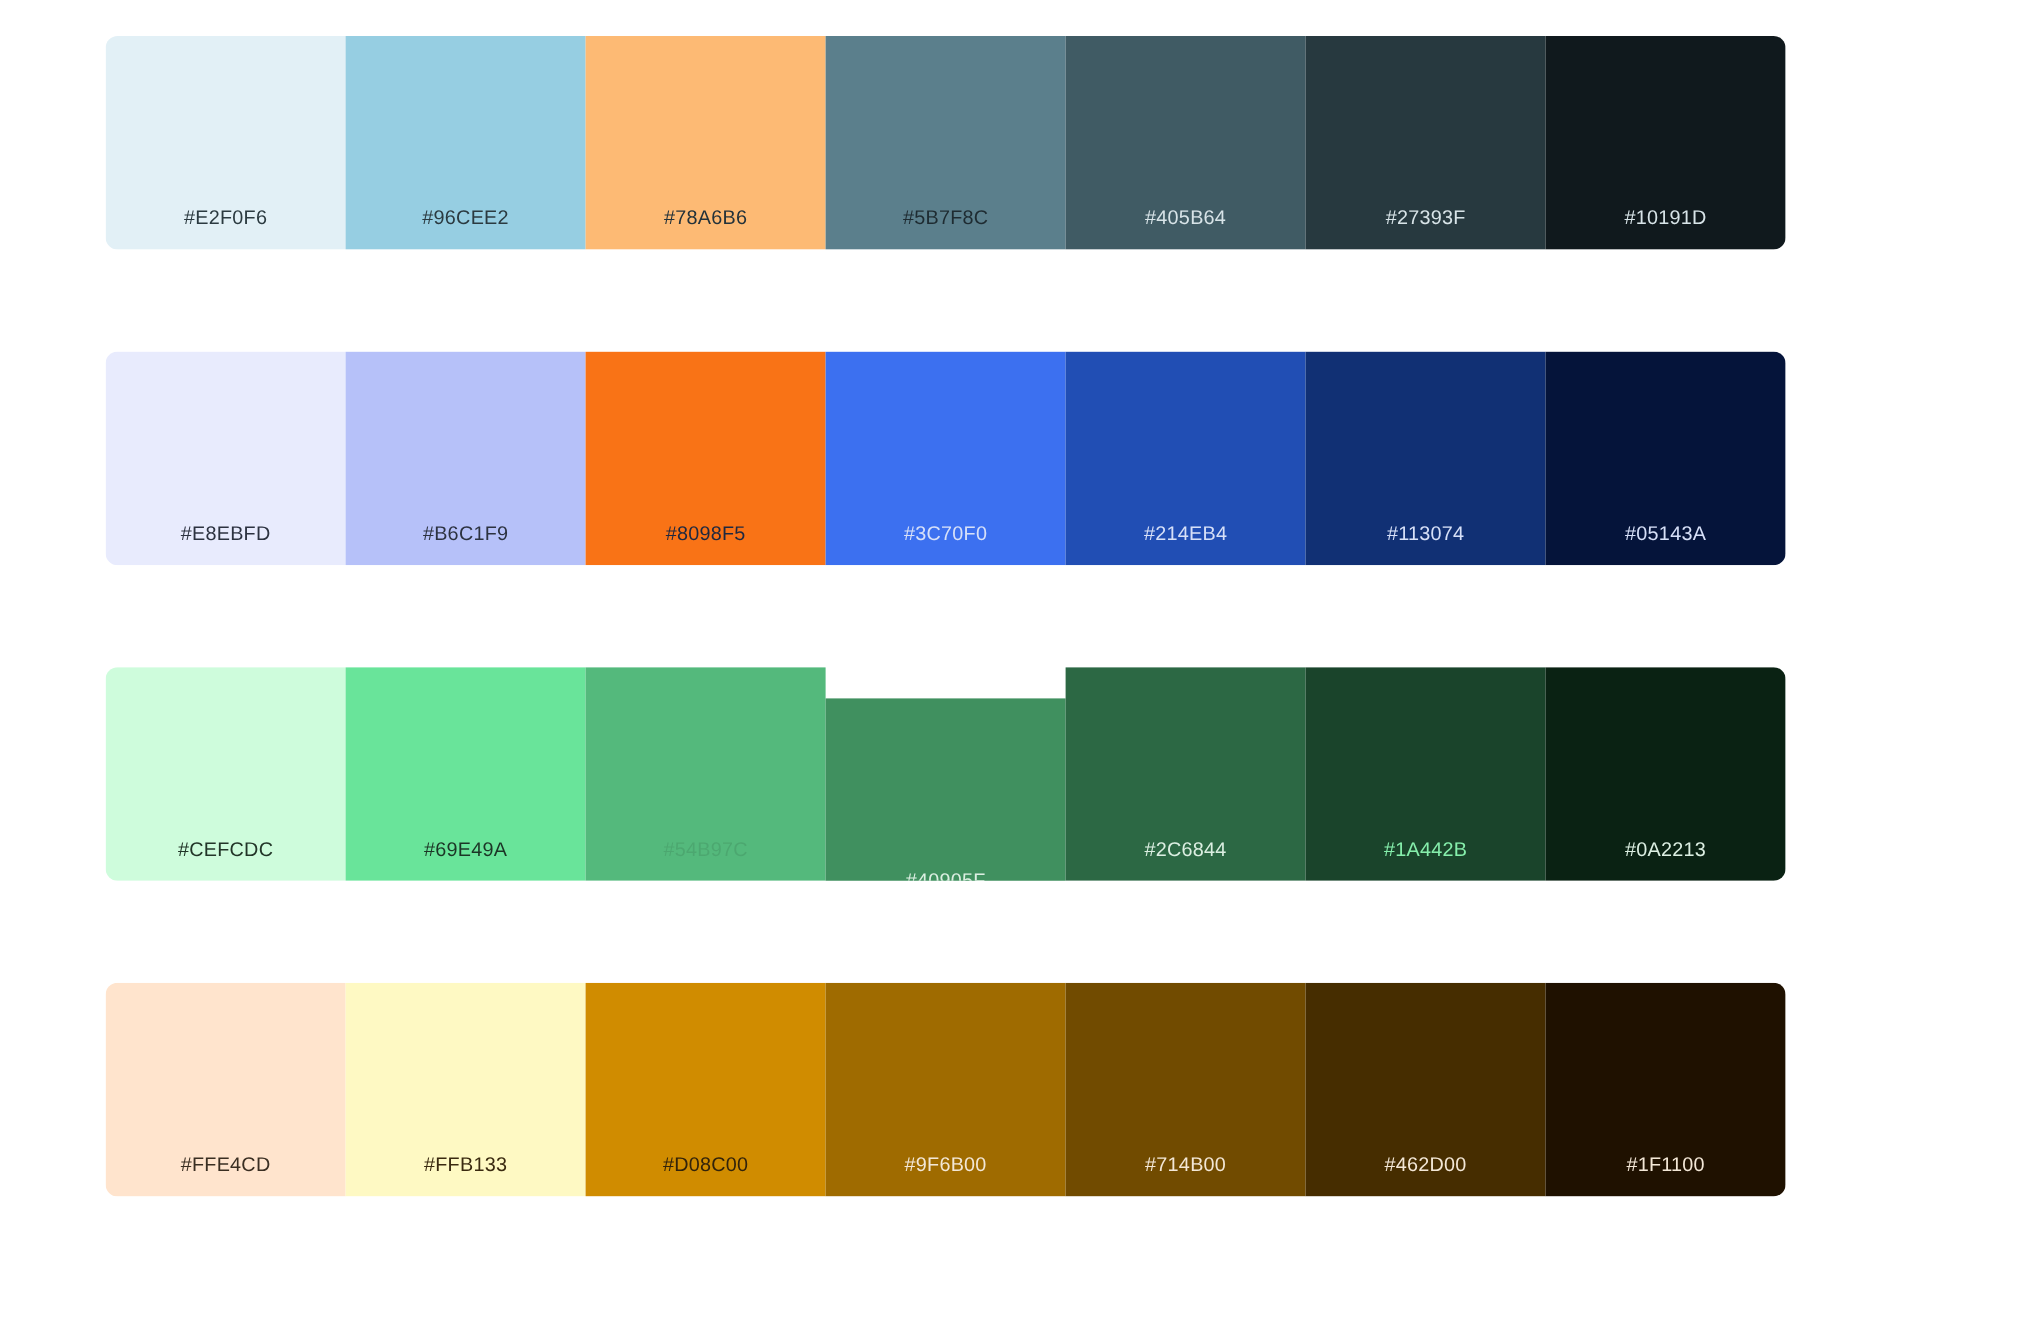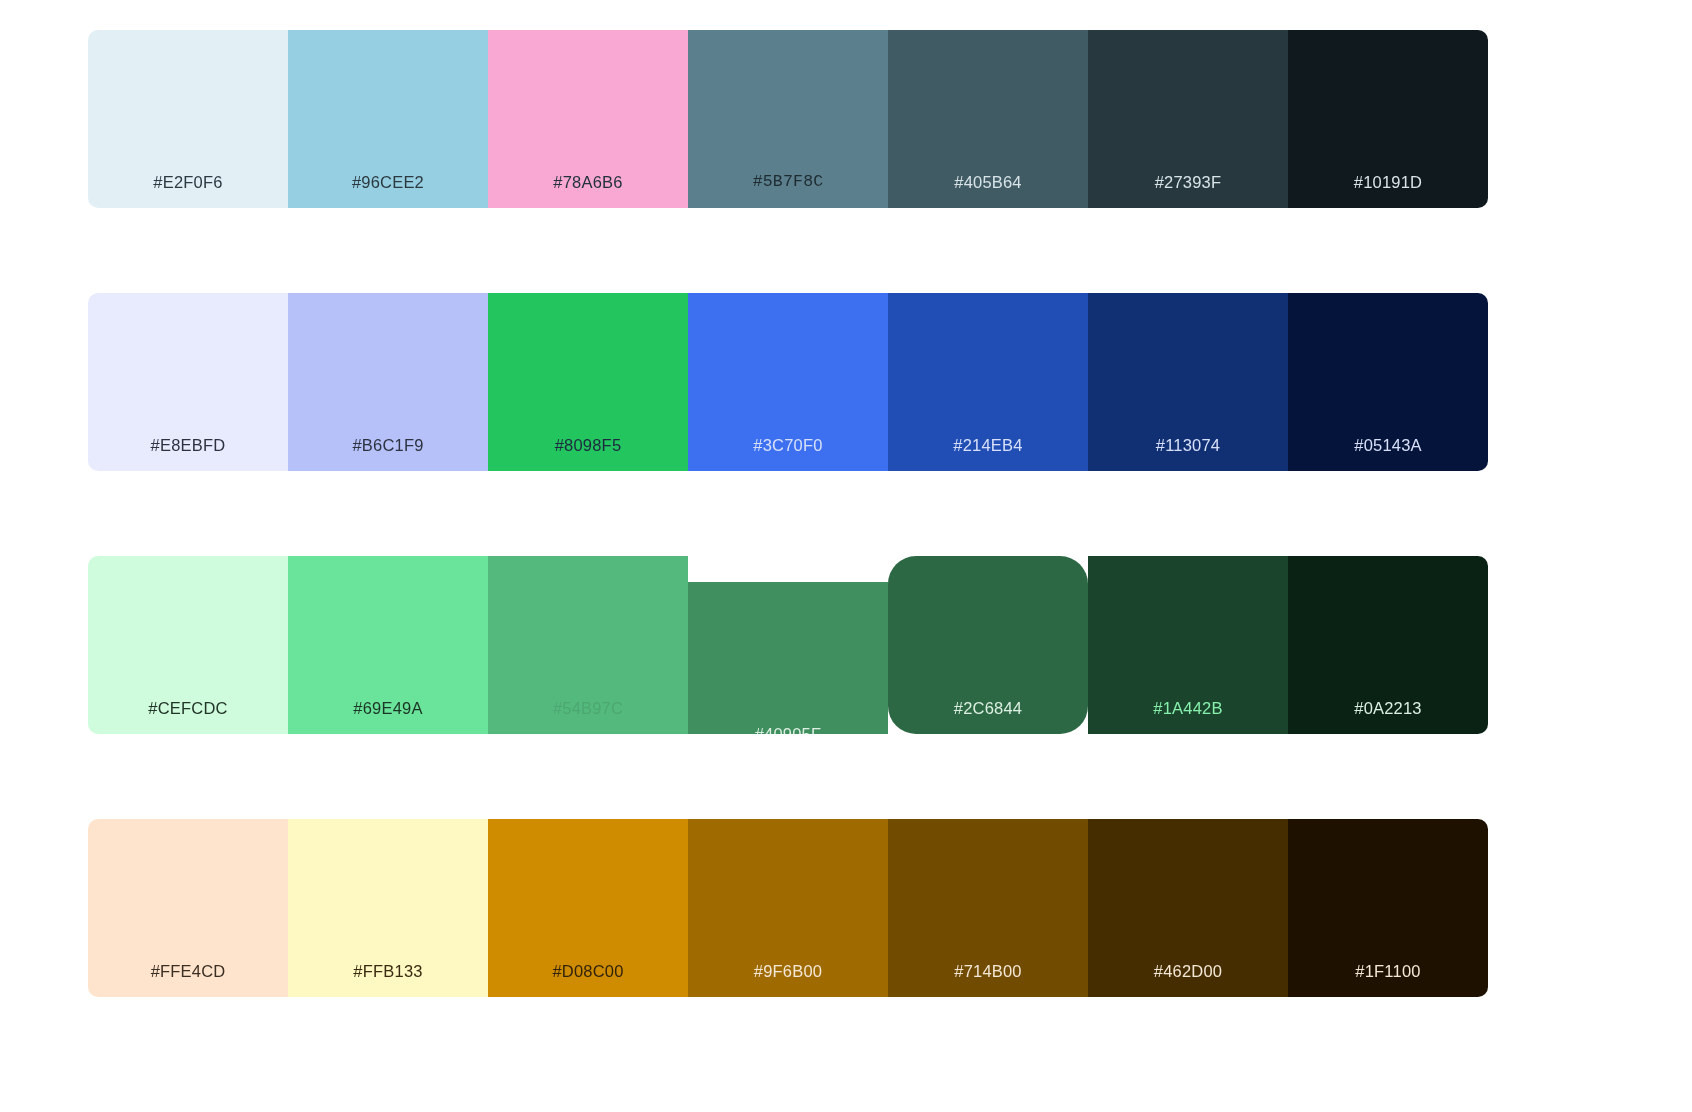--- a/index.html
+++ b/index.html
@@ -60,44 +60,44 @@
 
 <div class="palette-page">
   <div class="palette-rows" id="rows-root">
       <div class="palette-row">
         <div class="swatch" style="background-color: rgb(226, 240, 246);">
           <span class="swatch-label" style="color: rgb(43, 58, 64);">#E2F0F6</span>
         </div>
         <div class="swatch" style="background-color: rgb(150, 206, 226);">
           <span class="swatch-label" style="color: rgb(43, 58, 64);">#96CEE2</span>
         </div>
-        <div class="swatch" style="background-color: #f9a8d4;">
+        <div class="swatch" style="background-color: #fdba74;">
           <span class="swatch-label" style="color: rgb(35, 50, 58);">#78A6B6</span>
         </div>
         <div class="swatch" style="background-color: rgb(91, 127, 140);">
-          <span class="swatch-label" style="color: rgb(30, 43, 49); font-family: Liberation Mono, monospace;">#5B7F8C</span>
+          <span class="swatch-label" style="color: rgb(30, 43, 49);">#5B7F8C</span>
         </div>
         <div class="swatch" style="background-color: rgb(64, 91, 100);">
           <span class="swatch-label" style="color: rgb(216, 228, 232);">#405B64</span>
         </div>
         <div class="swatch" style="background-color: rgb(39, 57, 63);">
           <span class="swatch-label" style="color: rgb(216, 228, 232);">#27393F</span>
         </div>
         <div class="swatch" style="background-color: rgb(16, 25, 29);">
           <span class="swatch-label" style="color: rgb(216, 228, 232);">#10191D</span>
         </div>
       </div>
       <div class="palette-row">
         <div class="swatch" style="background-color: rgb(232, 235, 253);">
           <span class="swatch-label" style="color: rgb(44, 50, 64);">#E8EBFD</span>
         </div>
         <div class="swatch" style="background-color: rgb(182, 193, 249);">
           <span class="swatch-label" style="color: rgb(44, 50, 64);">#B6C1F9</span>
         </div>
-        <div class="swatch" style="background-color: #22c55e;">
+        <div class="swatch" style="background-color: #f97316;">
           <span class="swatch-label" style="color: rgb(30, 40, 64);">#8098F5</span>
         </div>
         <div class="swatch" style="background-color: rgb(60, 112, 240);">
           <span class="swatch-label" style="color: rgb(215, 224, 248);">#3C70F0</span>
         </div>
         <div class="swatch" style="background-color: rgb(33, 78, 180);">
           <span class="swatch-label" style="color: rgb(215, 224, 248);">#214EB4</span>
         </div>
         <div class="swatch" style="background-color: rgb(17, 48, 116);">
           <span class="swatch-label" style="color: rgb(215, 224, 248);">#113074</span>
@@ -112,21 +112,21 @@
         </div>
         <div class="swatch" style="background-color: rgb(105, 228, 154);">
           <span class="swatch-label" style="color: rgb(28, 53, 38);">#69E49A</span>
         </div>
         <div class="swatch" style="background-color: rgb(84, 185, 124);">
           <span class="swatch-label" style="color: rgba(24, 48, 34, 0.125);">#54B97C</span>
         </div>
         <div class="swatch" style="background-color: rgb(64, 144, 95); margin-top: 26px;">
           <span class="swatch-label" style="color: rgb(220, 239, 226);">#40905F</span>
         </div>
-        <div class="swatch" style="background-color: rgb(44, 104, 68); border-radius: 28px;">
+        <div class="swatch" style="background-color: rgb(44, 104, 68);">
           <span class="swatch-label" style="color: rgb(220, 239, 226);">#2C6844</span>
         </div>
         <div class="swatch" style="background-color: rgb(26, 68, 43);">
           <span class="swatch-label" style="color: #86efac;">#1A442B</span>
         </div>
         <div class="swatch" style="background-color: rgb(10, 34, 19);">
           <span class="swatch-label" style="color: rgb(220, 239, 226);">#0A2213</span>
         </div>
       </div>
       <div class="palette-row">

